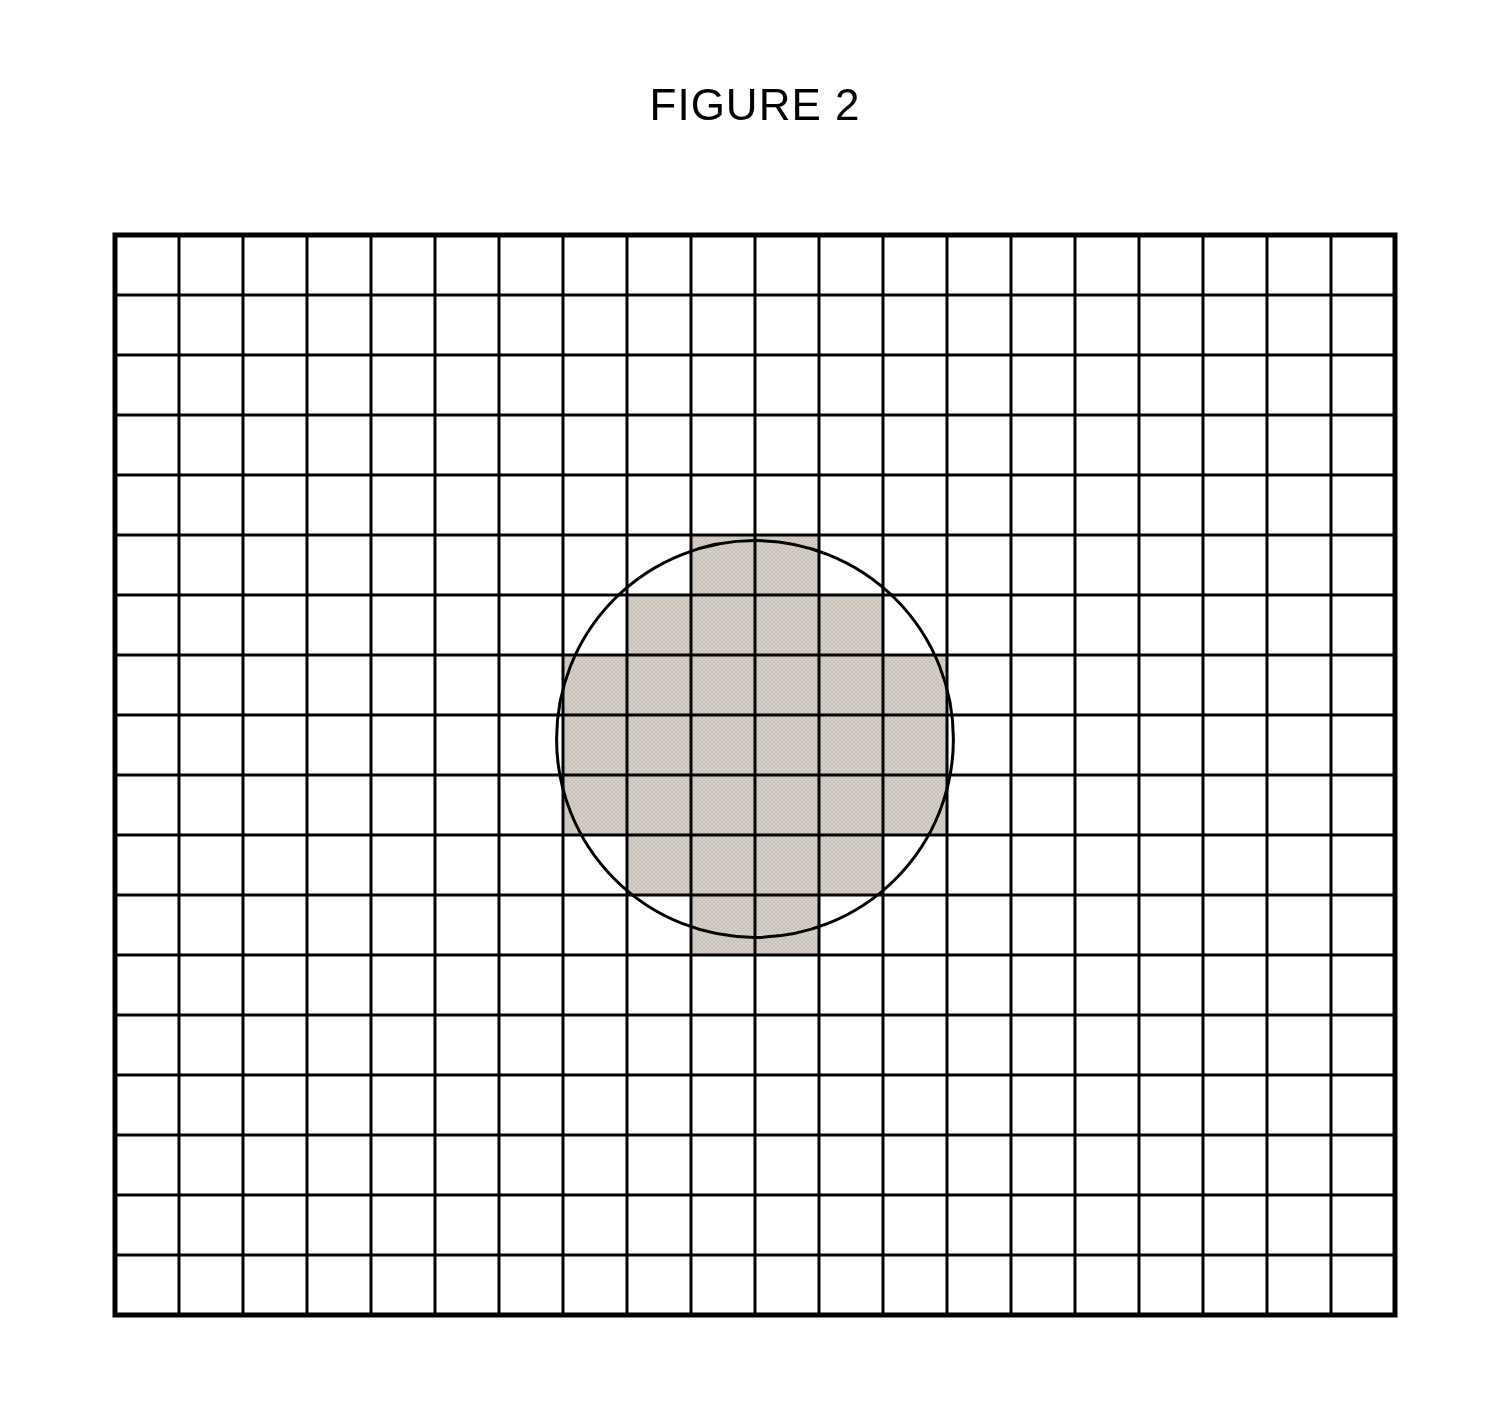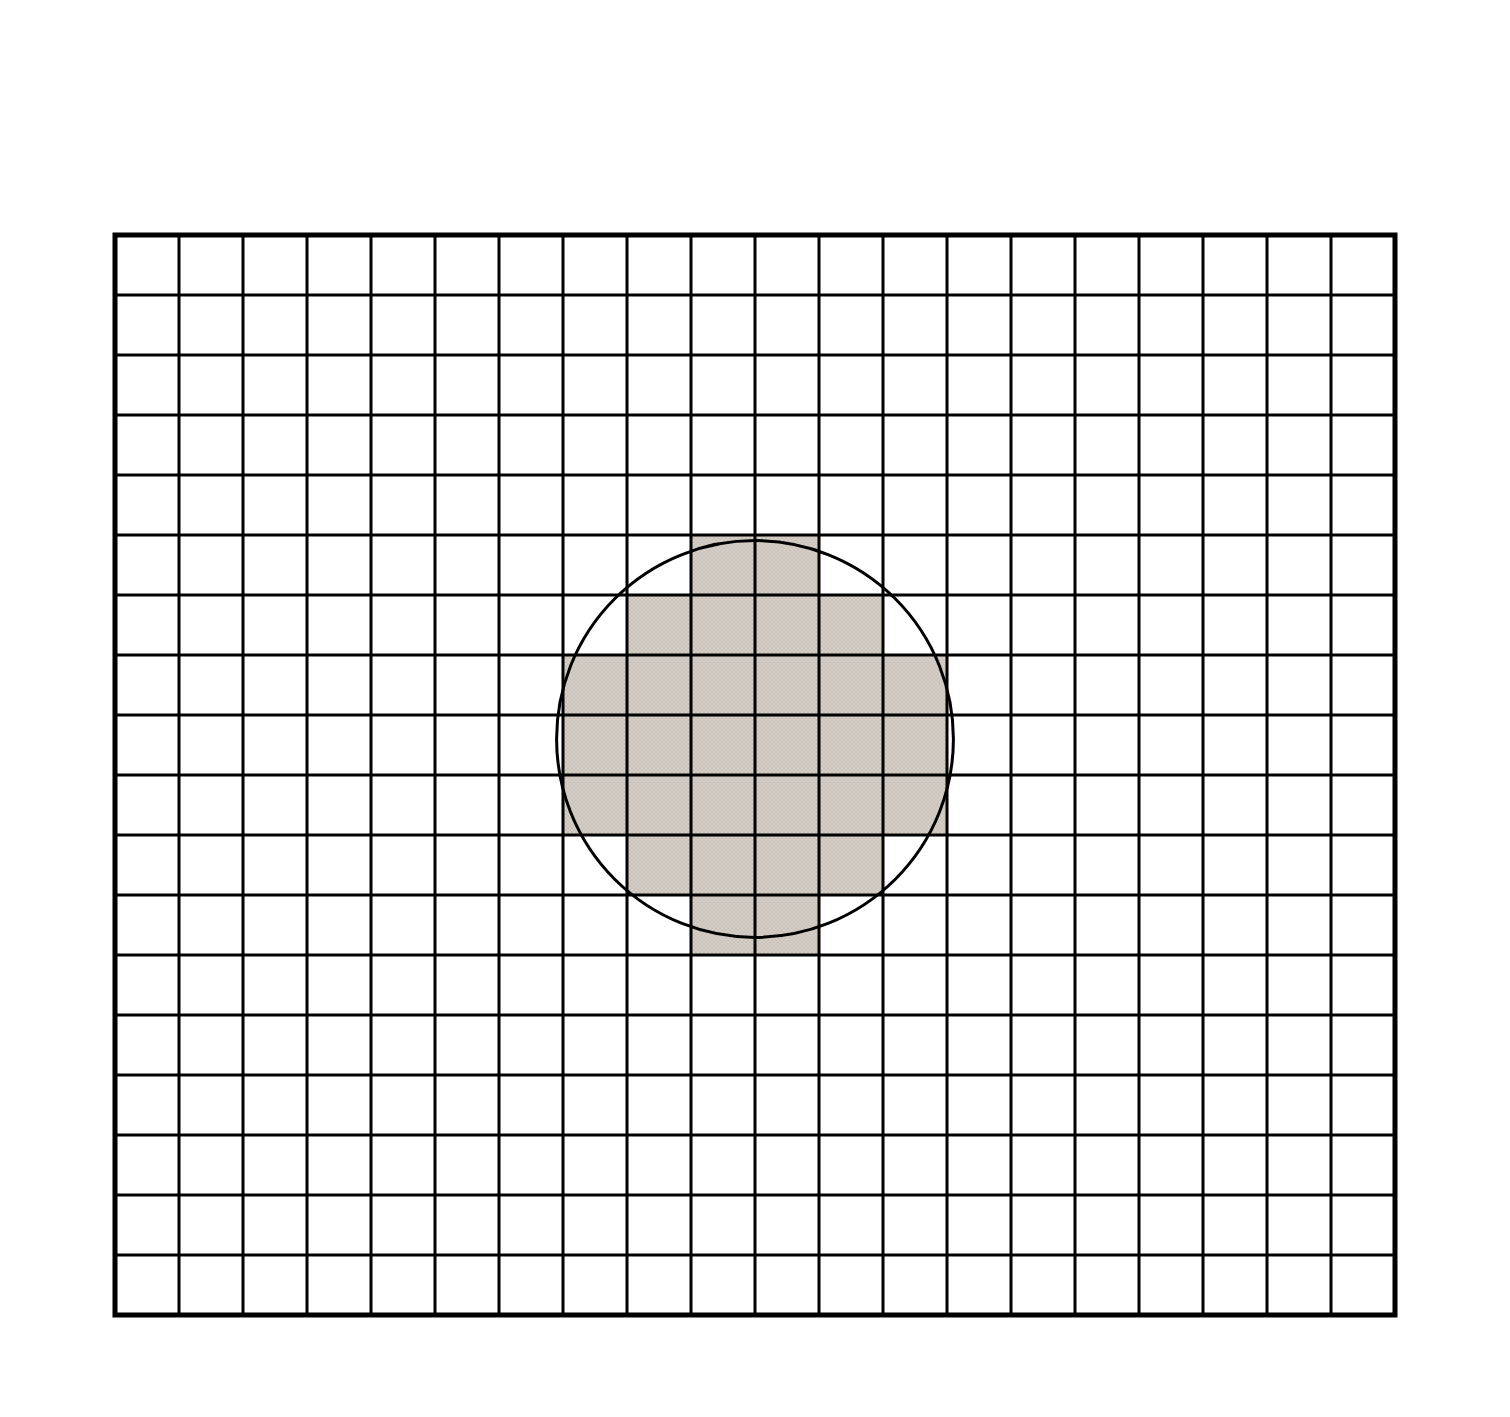--- a/index.html
+++ b/index.html
@@ -31,20 +31,21 @@
     transform: translateX(-50%);
   }
   svg {
     display: block;
   }
 </style>
 </head>
 <body>
 
 <div class="page">
+  <div class="title">FIGURE 2</div>
 
   <div class="figure-wrap">
     <svg id="figure-svg" width="1290" height="1090" viewBox="-5 -5 1290 1090">
         <defs>
           <pattern id="stipple" patternUnits="userSpaceOnUse" width="4" height="4">
             <rect width="4" height="4" fill="#d7d0c8"></rect>
             <circle cx="1" cy="1" r="0.6" fill="#9a938b"></circle>
             <circle cx="3" cy="3" r="0.6" fill="#9a938b"></circle>
           </pattern>
         </defs>

